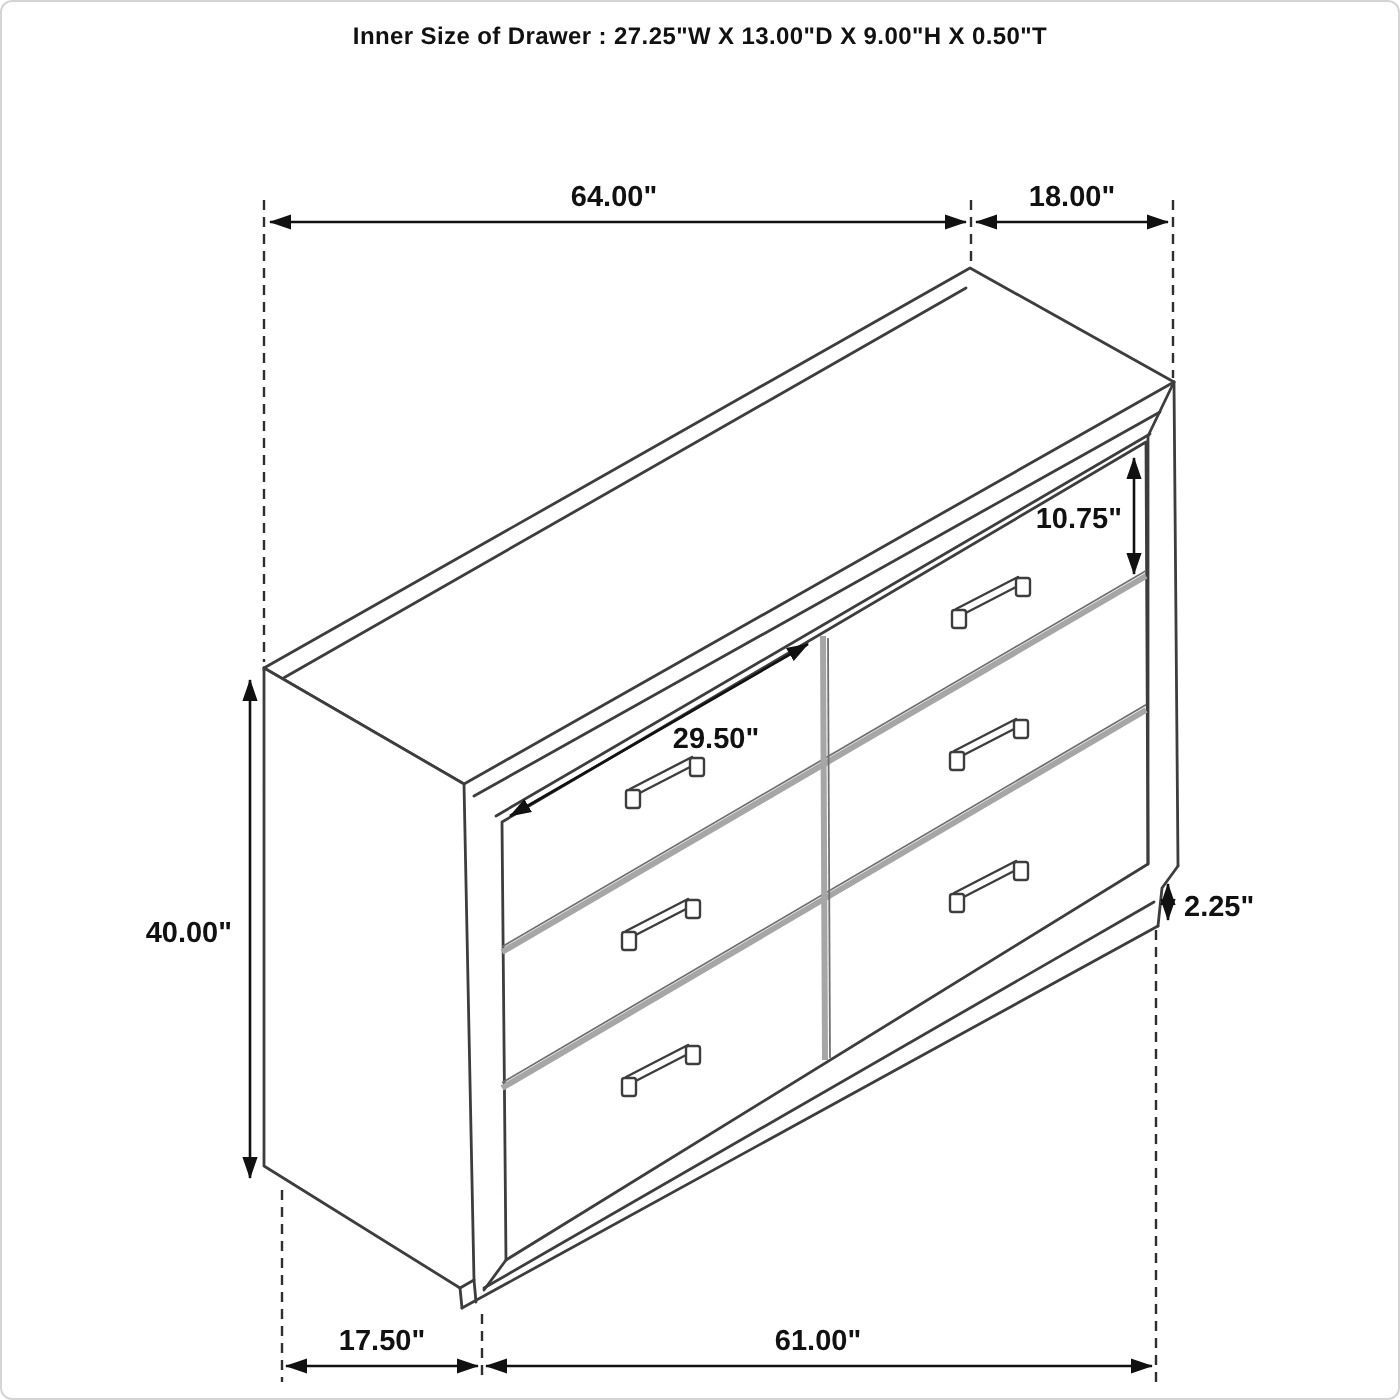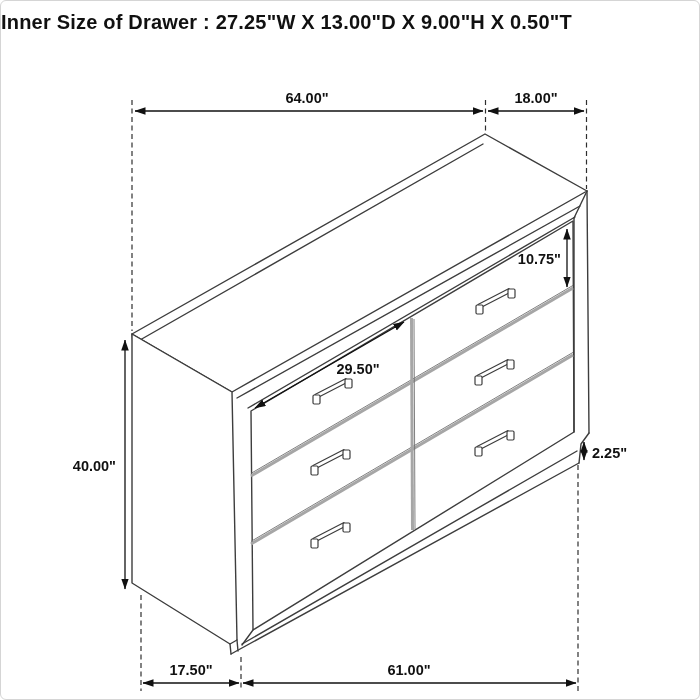--- a/index.html
+++ b/index.html
@@ -3,21 +3,21 @@
 <meta charset="utf-8">
 <style>
   html,body{margin:0;padding:0;background:#fff;}
   .frame{
     position:relative;width:698px;height:698px;
     border:1px solid #d5d5d5;border-radius:6px;background:#fff;
     font-family:"Liberation Sans",sans-serif;overflow:hidden;
   }
   .diagram-title{
     position:absolute;top:10px;left:0;width:100%;
-    font-weight:bold;font-size:20px;color:var(--ink,#111);
+    text-align:center;font-weight:bold;font-size:12px;color:var(--ink,#111);
     letter-spacing:.2px;
   }
   svg{position:absolute;left:0;top:0;}
   .outline{stroke:var(--outline,#3d3d3d);stroke-width:1.4;fill:none;stroke-linejoin:round;stroke-linecap:round;}
   .fillwhite{fill:#fff;stroke:var(--outline,#3d3d3d);stroke-width:1.4;stroke-linejoin:round;}
   .divider{stroke:var(--divider_gray,#a6a6a6);stroke-width:3;fill:none;}
   .divider-edge{stroke:#707070;stroke-width:.9;fill:none;}
   .dim{stroke:var(--ink,#111);stroke-width:1.3;fill:none;}
   .ext{stroke:#2e2e2e;stroke-width:1.2;fill:none;stroke-dasharray:5 3.5;}
   .dim-label{font-family:"Liberation Sans",sans-serif;font-weight:bold;font-size:14.5px;fill:var(--ink,#111);}

